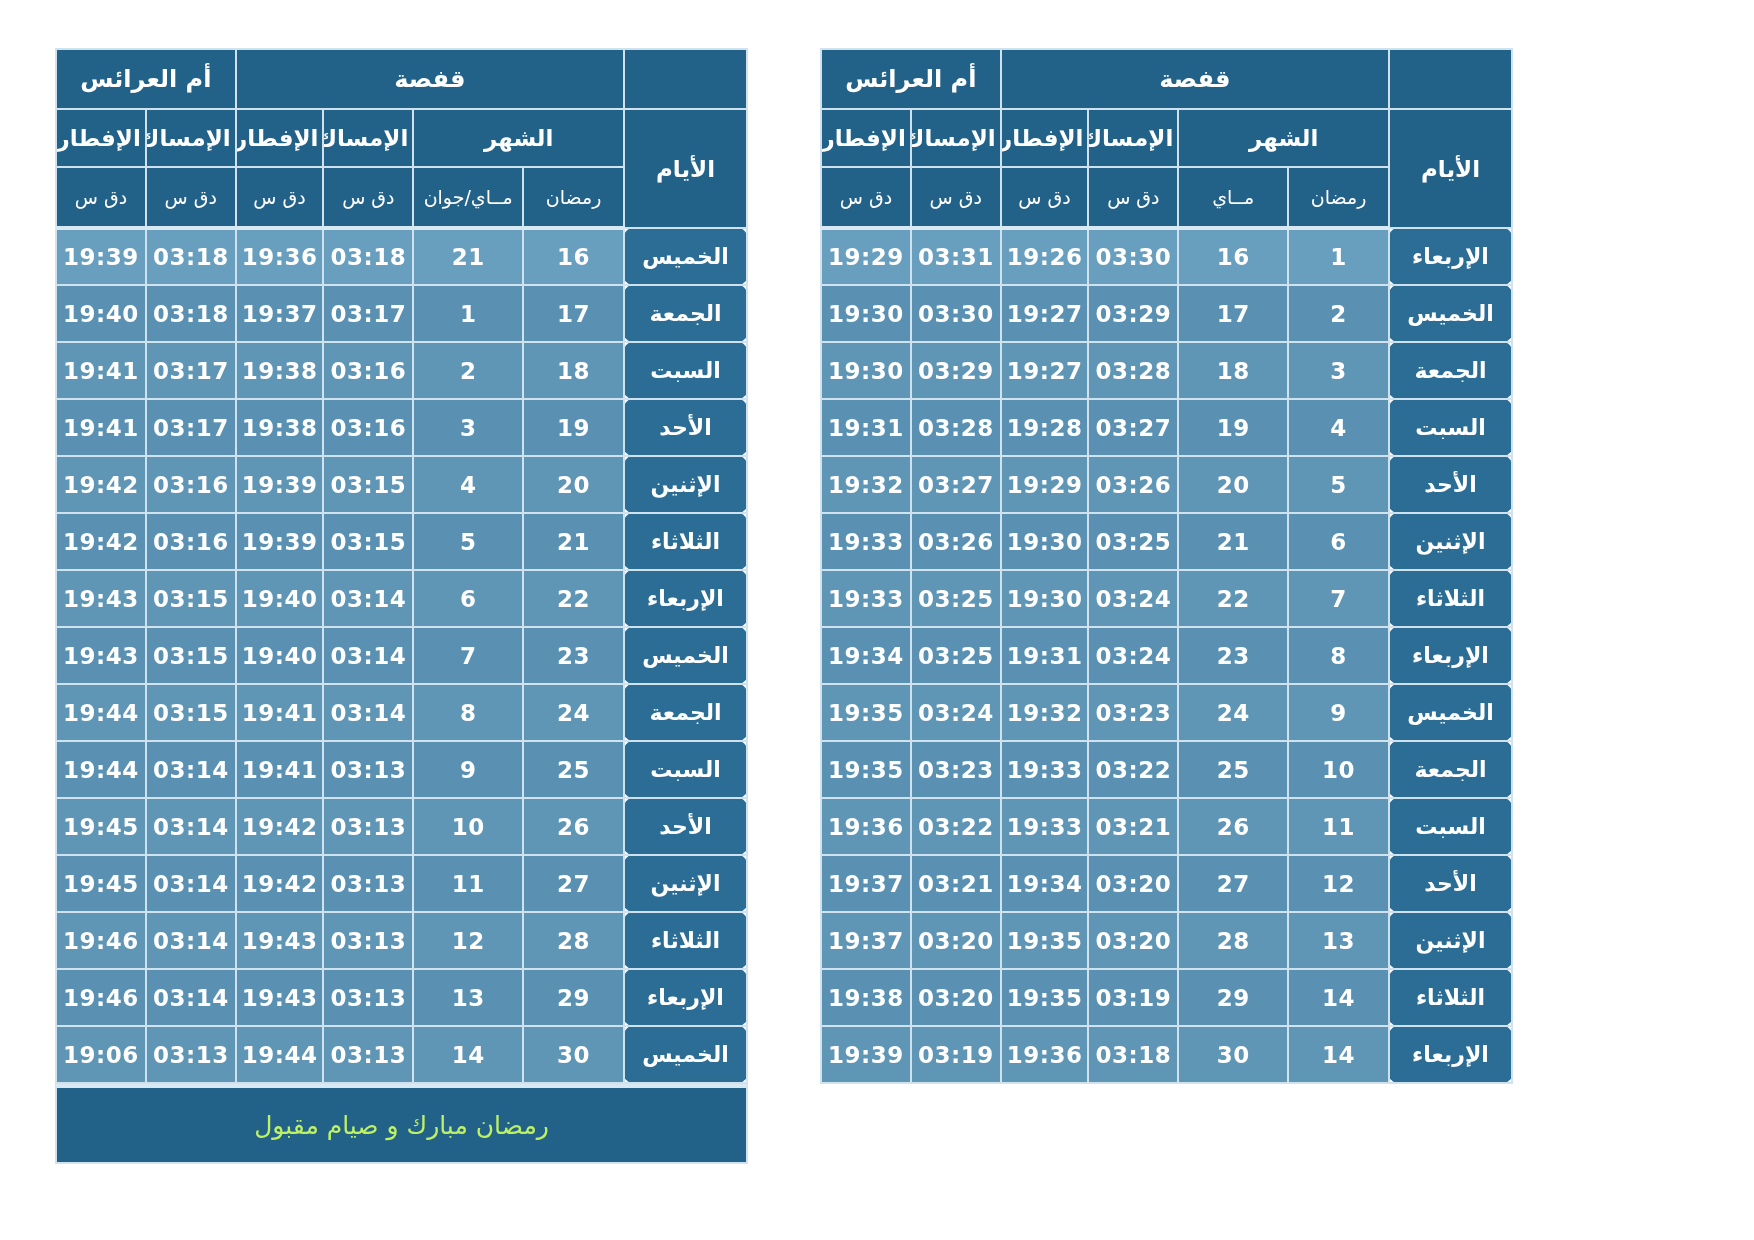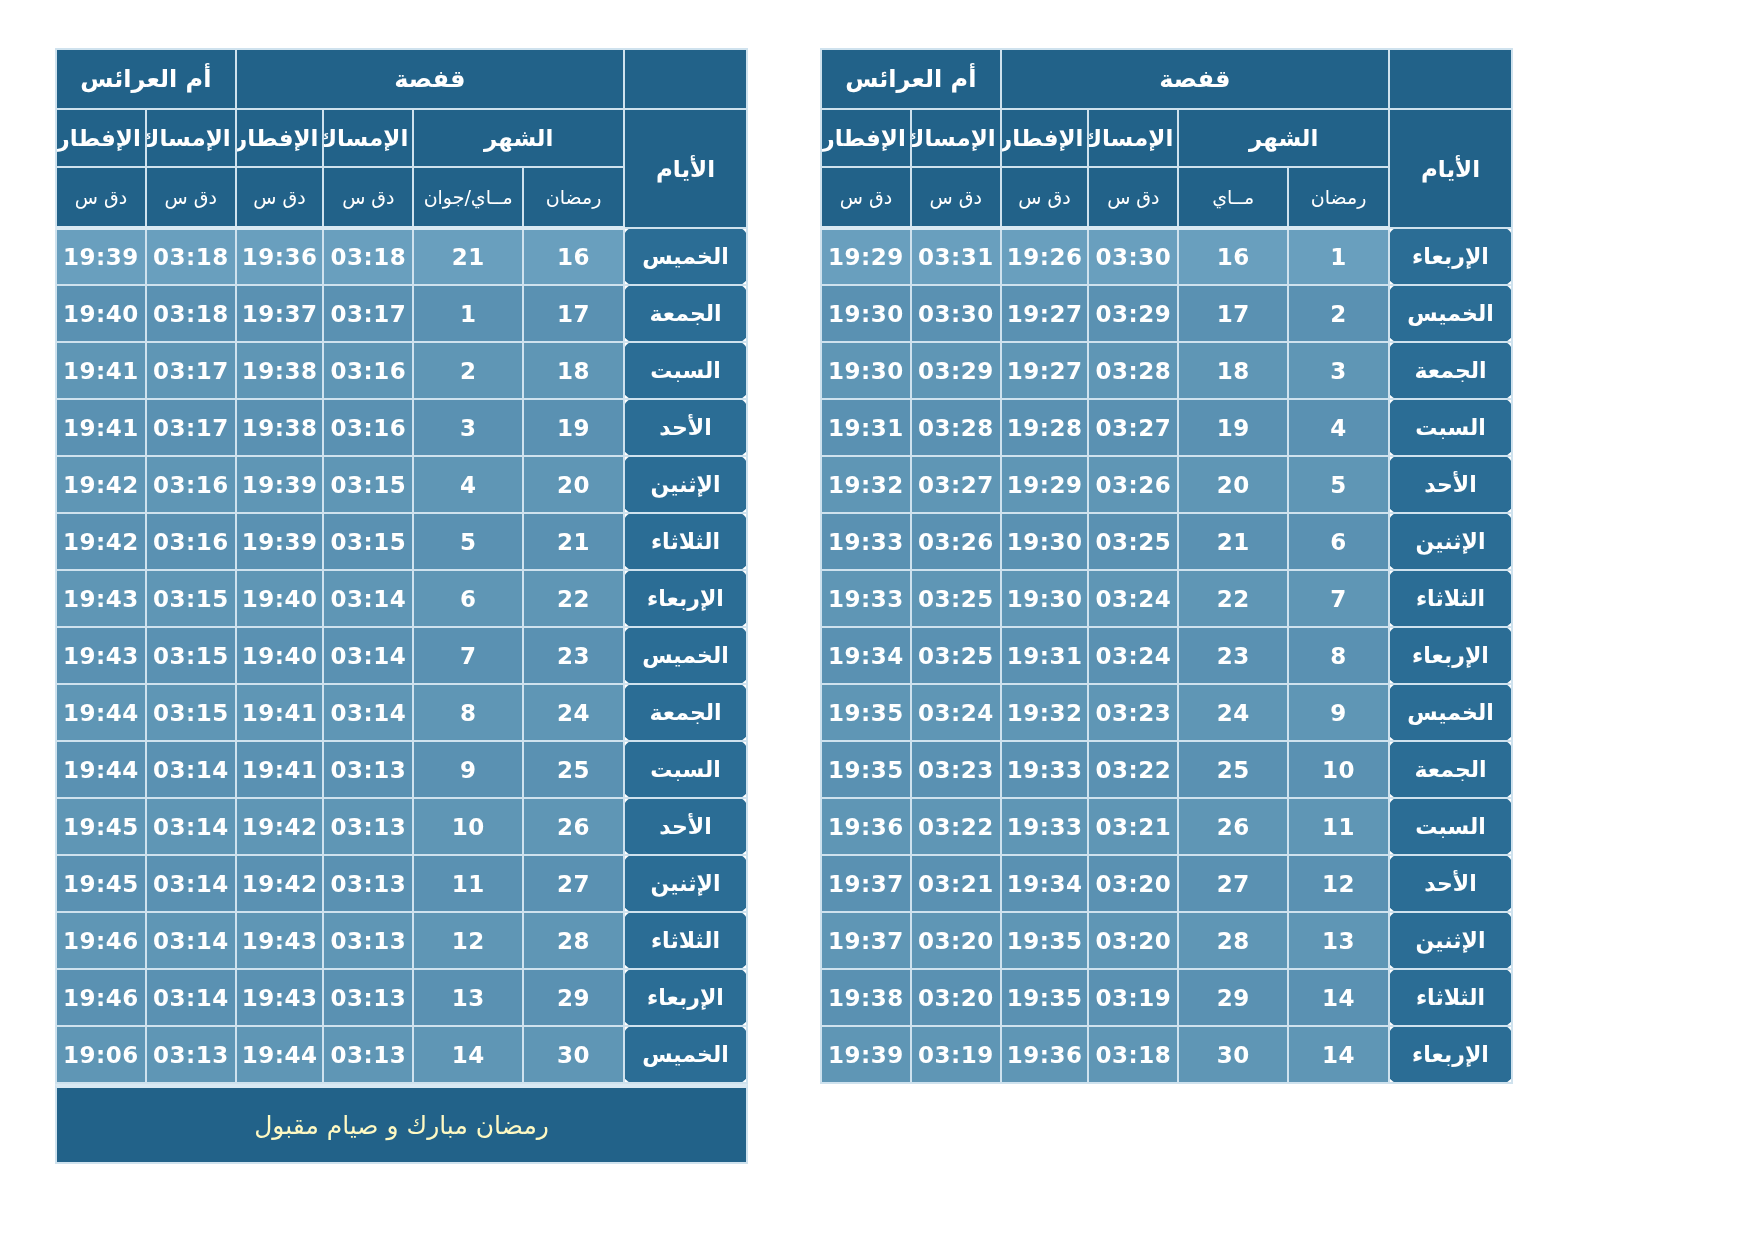--- a/index.html
+++ b/index.html
@@ -60,21 +60,21 @@
     font-weight:700;
     font-size:22px;
     border-radius:9px;
   }
 
   .cal-footer{
     height:74px;
     background:#226289;
     border:2px solid #cfe2ee;
     border-top:4px solid #d9e9f3;
-    color:#fef9c3;
+    color:#bef264;
     display:flex;
     align-items:center;
     justify-content:center;
     font-size:25px;
     direction:rtl;
   }
 </style>
 </head>
 <body>
 

